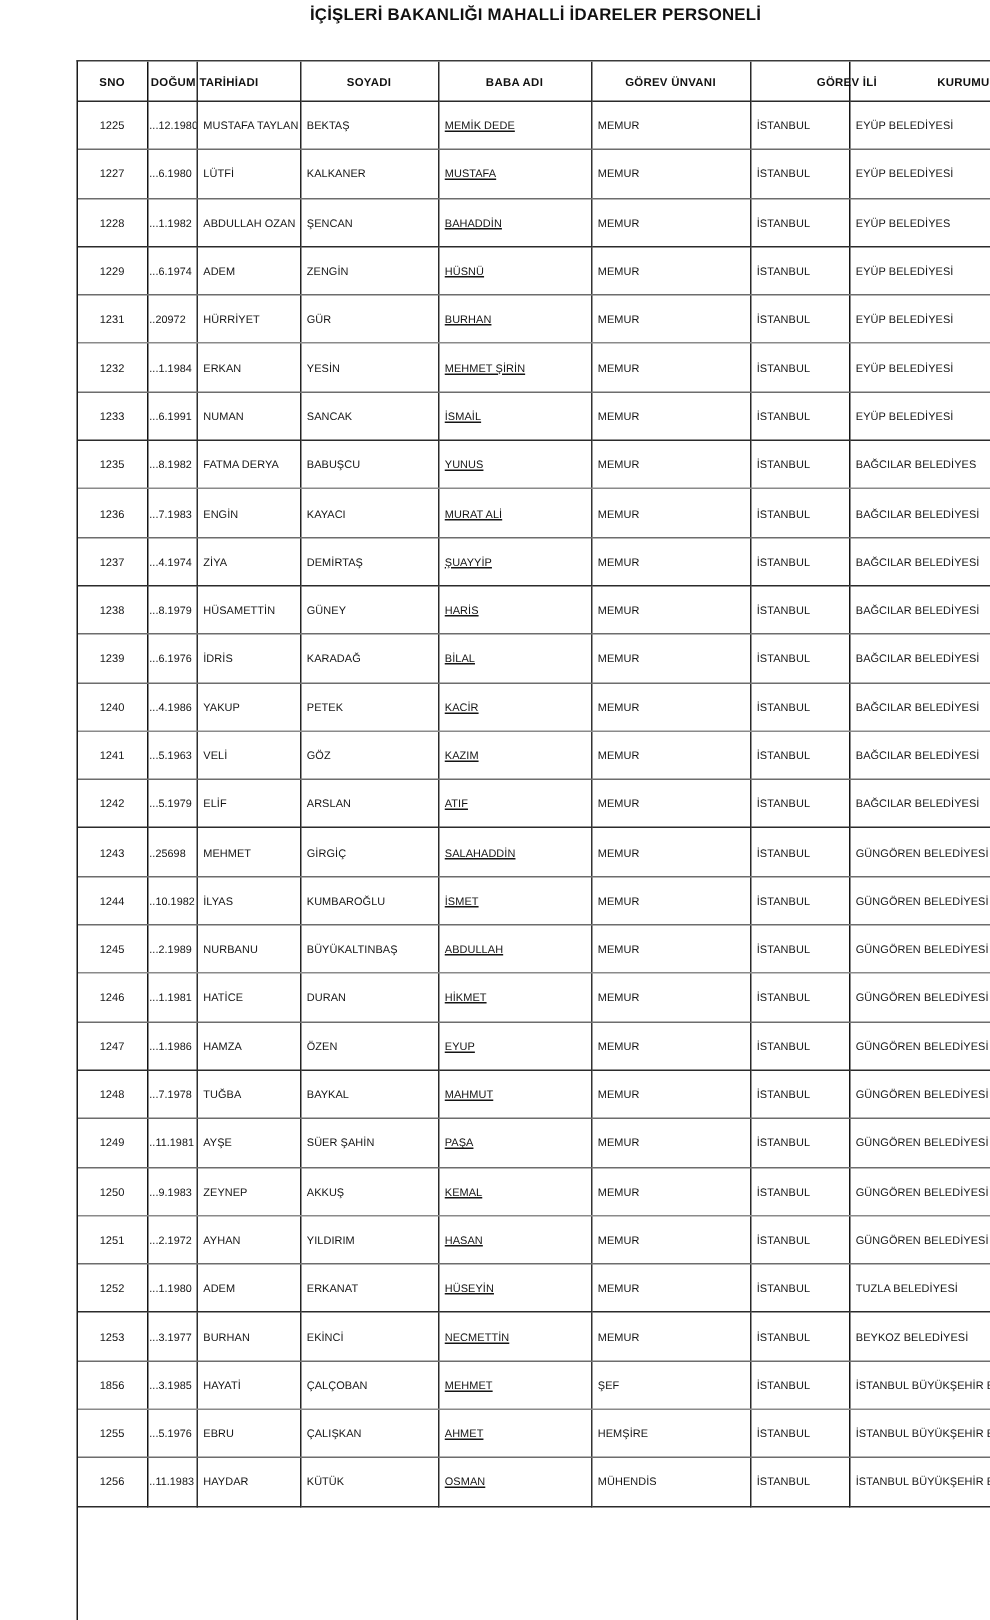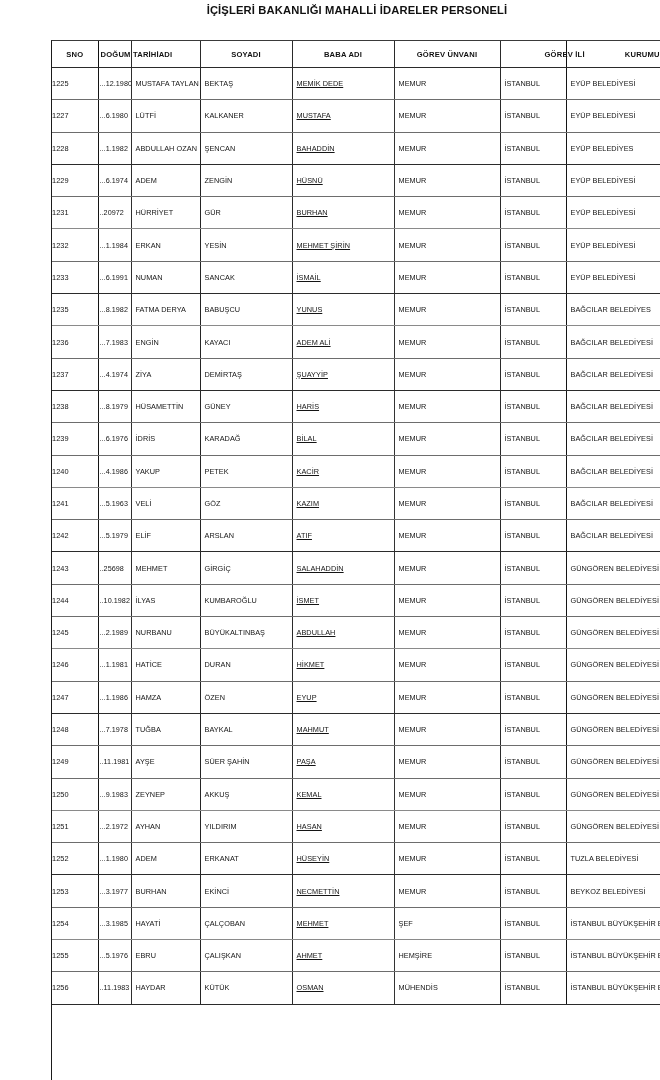--- a/index.html
+++ b/index.html
@@ -89,20 +89,21 @@
     border-right: 1.1px solid #3c3c3c;
     border-bottom: 1px solid #6d6d6d;
     padding: 0 1px 0 4px;
     vertical-align: middle;
     white-space: nowrap;
     overflow: hidden;
     color: #141414;
     letter-spacing: 0.05px;
   }
   table.roster td.cell-sno {
+    text-align: center;
     padding: 0;
     border-right: 1.6px solid #141414;
     font-size: 7.4px;
   }
   table.roster td.cell-dob {
     border-right: 1.35px solid #2e2e2e;
     padding-left: 1px;
     font-size: 7.2px;
   }
   table.roster td.cell-name    { border-right: 1.45px solid #242424; }
@@ -226,21 +227,21 @@
             <td class="cell-father">YUNUS</td>
             <td class="cell-title">MEMUR</td>
             <td class="cell-city">İSTANBUL</td>
             <td class="cell-org">BAĞCILAR BELEDİYES</td>
           </tr>
           <tr>
             <td class="cell-sno">1236</td>
             <td class="cell-dob">...7.1983</td>
             <td class="cell-name">ENGİN</td>
             <td class="cell-surname">KAYACI</td>
-            <td class="cell-father">ADEM ALİ</td>
+            <td class="cell-father">MURAT ALİ</td>
             <td class="cell-title">MEMUR</td>
             <td class="cell-city">İSTANBUL</td>
             <td class="cell-org">BAĞCILAR BELEDİYESİ</td>
           </tr>
           <tr class="heavy">
             <td class="cell-sno">1237</td>
             <td class="cell-dob">...4.1974</td>
             <td class="cell-name">ZİYA</td>
             <td class="cell-surname">DEMİRTAŞ</td>
             <td class="cell-father">ŞUAYYİP</td>
@@ -402,21 +403,21 @@
             <td class="cell-sno">1253</td>
             <td class="cell-dob">...3.1977</td>
             <td class="cell-name">BURHAN</td>
             <td class="cell-surname">EKİNCİ</td>
             <td class="cell-father">NECMETTİN</td>
             <td class="cell-title">MEMUR</td>
             <td class="cell-city">İSTANBUL</td>
             <td class="cell-org">BEYKOZ BELEDİYESİ</td>
           </tr>
           <tr class="light">
-            <td class="cell-sno">1254</td>
+            <td class="cell-sno">1856</td>
             <td class="cell-dob">...3.1985</td>
             <td class="cell-name">HAYATİ</td>
             <td class="cell-surname">ÇALÇOBAN</td>
             <td class="cell-father">MEHMET</td>
             <td class="cell-title">ŞEF</td>
             <td class="cell-city">İSTANBUL</td>
             <td class="cell-org">İSTANBUL BÜYÜKŞEHİR BELEDİYESİ</td>
           </tr>
           <tr>
             <td class="cell-sno">1255</td>

